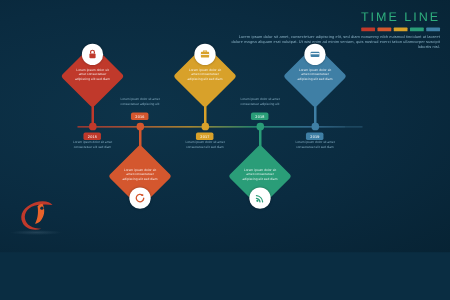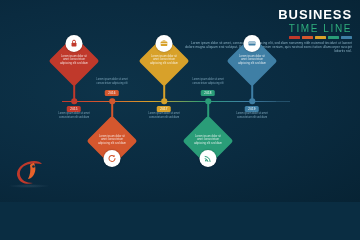--- a/index.html
+++ b/index.html
@@ -84,21 +84,20 @@
     position:absolute;left:8px;top:184px;width:42px;height:4px;border-radius:50%;
     background:radial-gradient(ellipse,rgba(120,150,170,.22),rgba(120,150,170,0) 70%);
   }
 </style>
 </head>
 <body>
 
 <div id="stage">
 
   <div class="header">
-    <div class="brand-main">BUSINESS</div>
     <div class="brand-sub">TIME LINE</div>
     <div class="swatches">
         <span class="swatch" style="background: rgb(192, 57, 43);"></span>
         <span class="swatch" style="background: rgb(212, 87, 46);"></span>
         <span class="swatch" style="background: rgb(216, 161, 42);"></span>
         <span class="swatch" style="background: rgb(42, 157, 120);"></span>
         <span class="swatch" style="background: rgb(63, 127, 165);"></span>
       </div>
     <div class="hdr-copy">Lorem ipsum dolor sit amet, consectetuer adipiscing elit, sed diam nonummy nibh euismod tincidunt ut laoreet dolore magna aliquam erat volutpat. Ut wisi enim ad minim veniam, quis nostrud exerci tation ullamcorper suscipit lobortis nisl.</div>
   </div>

